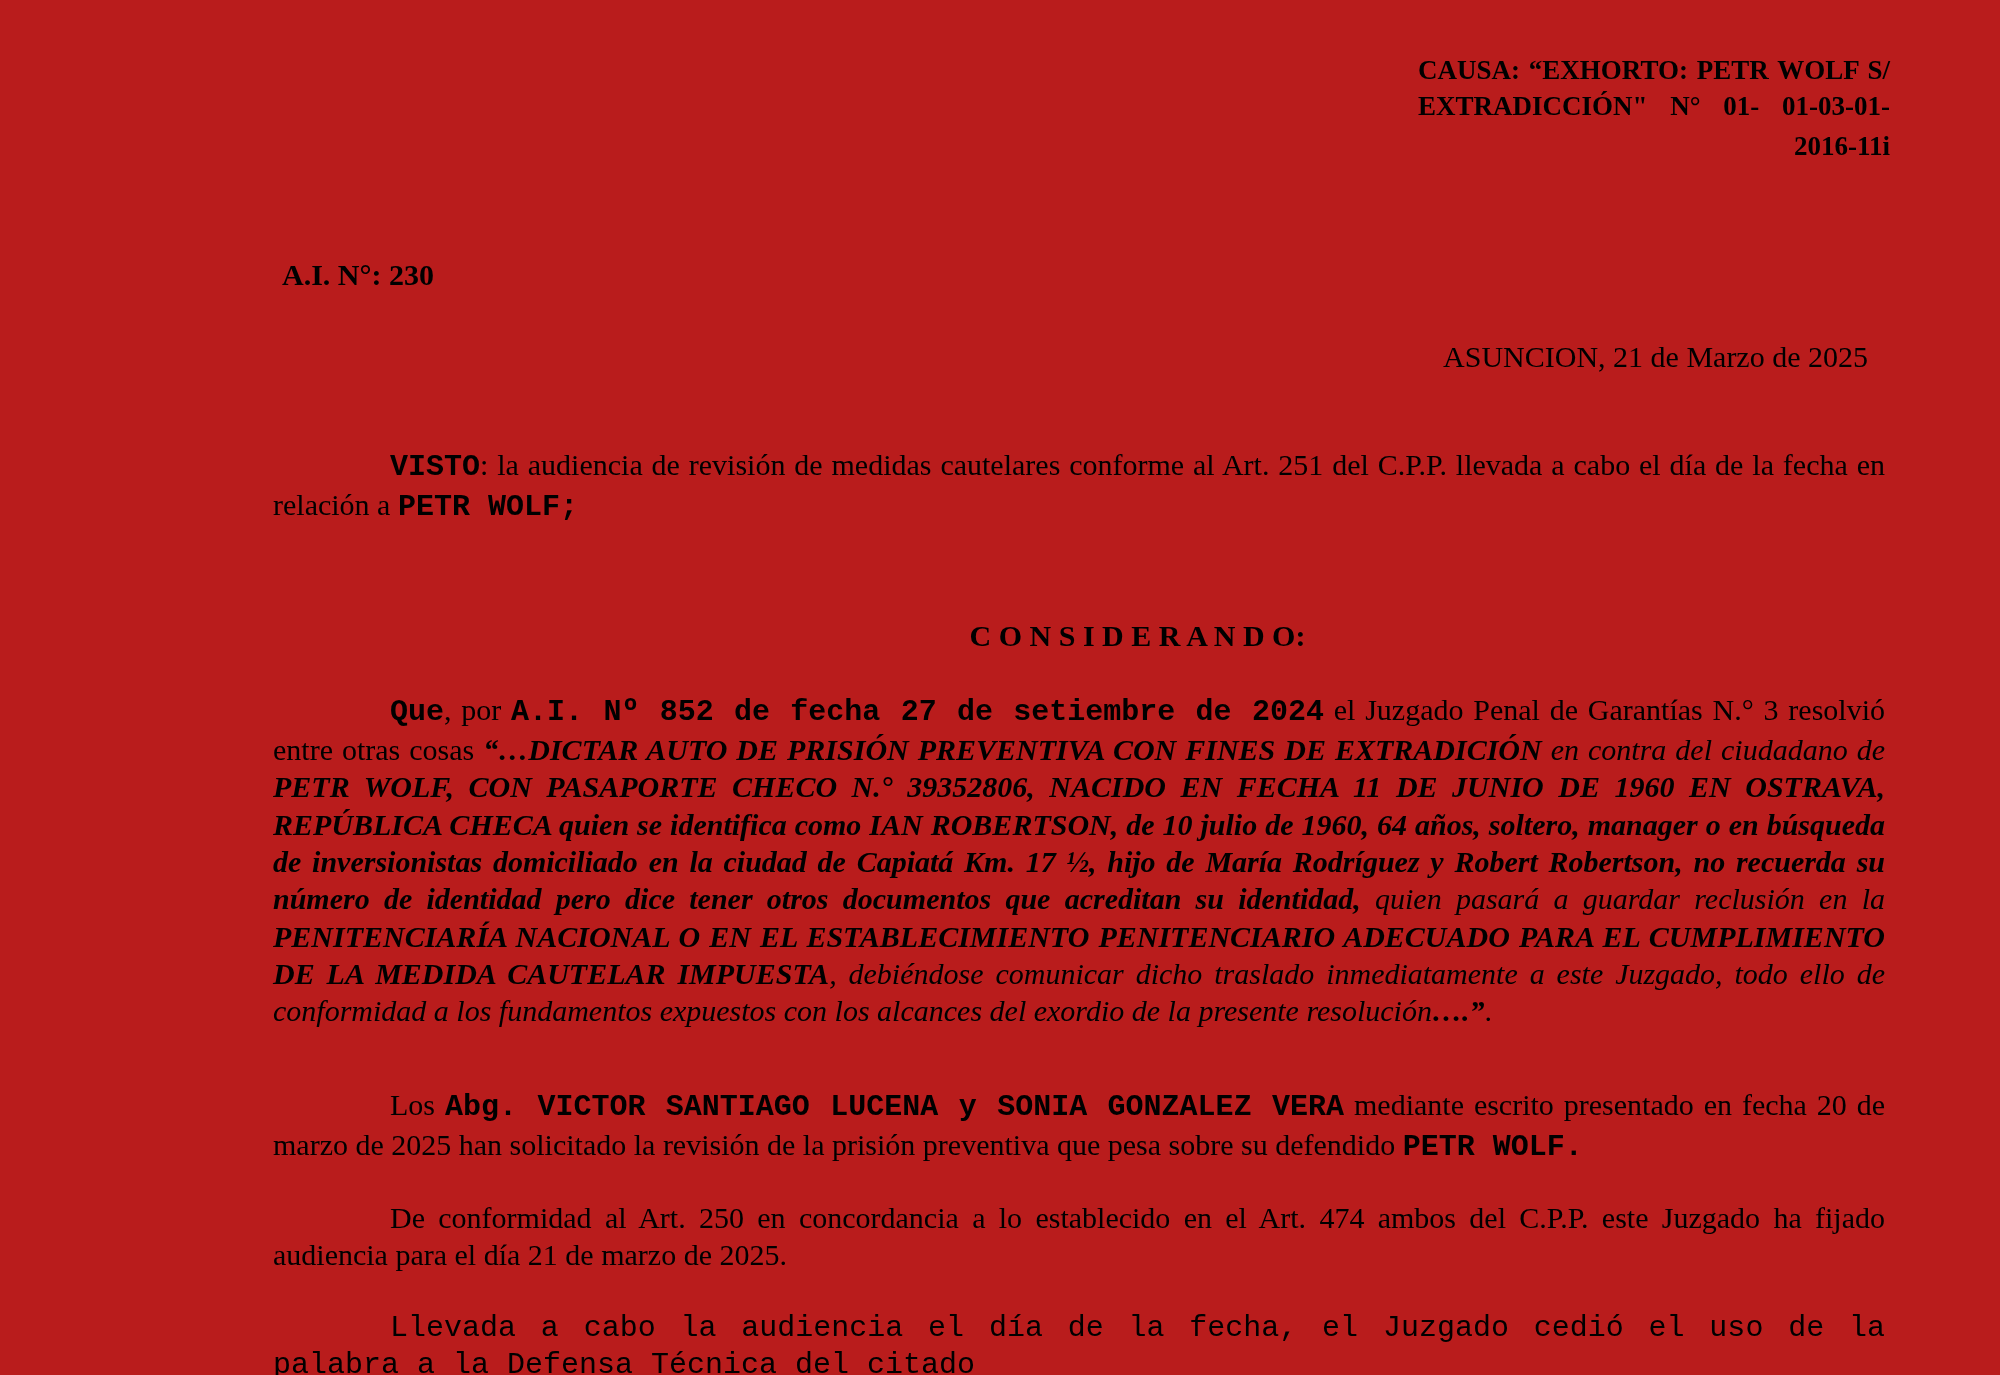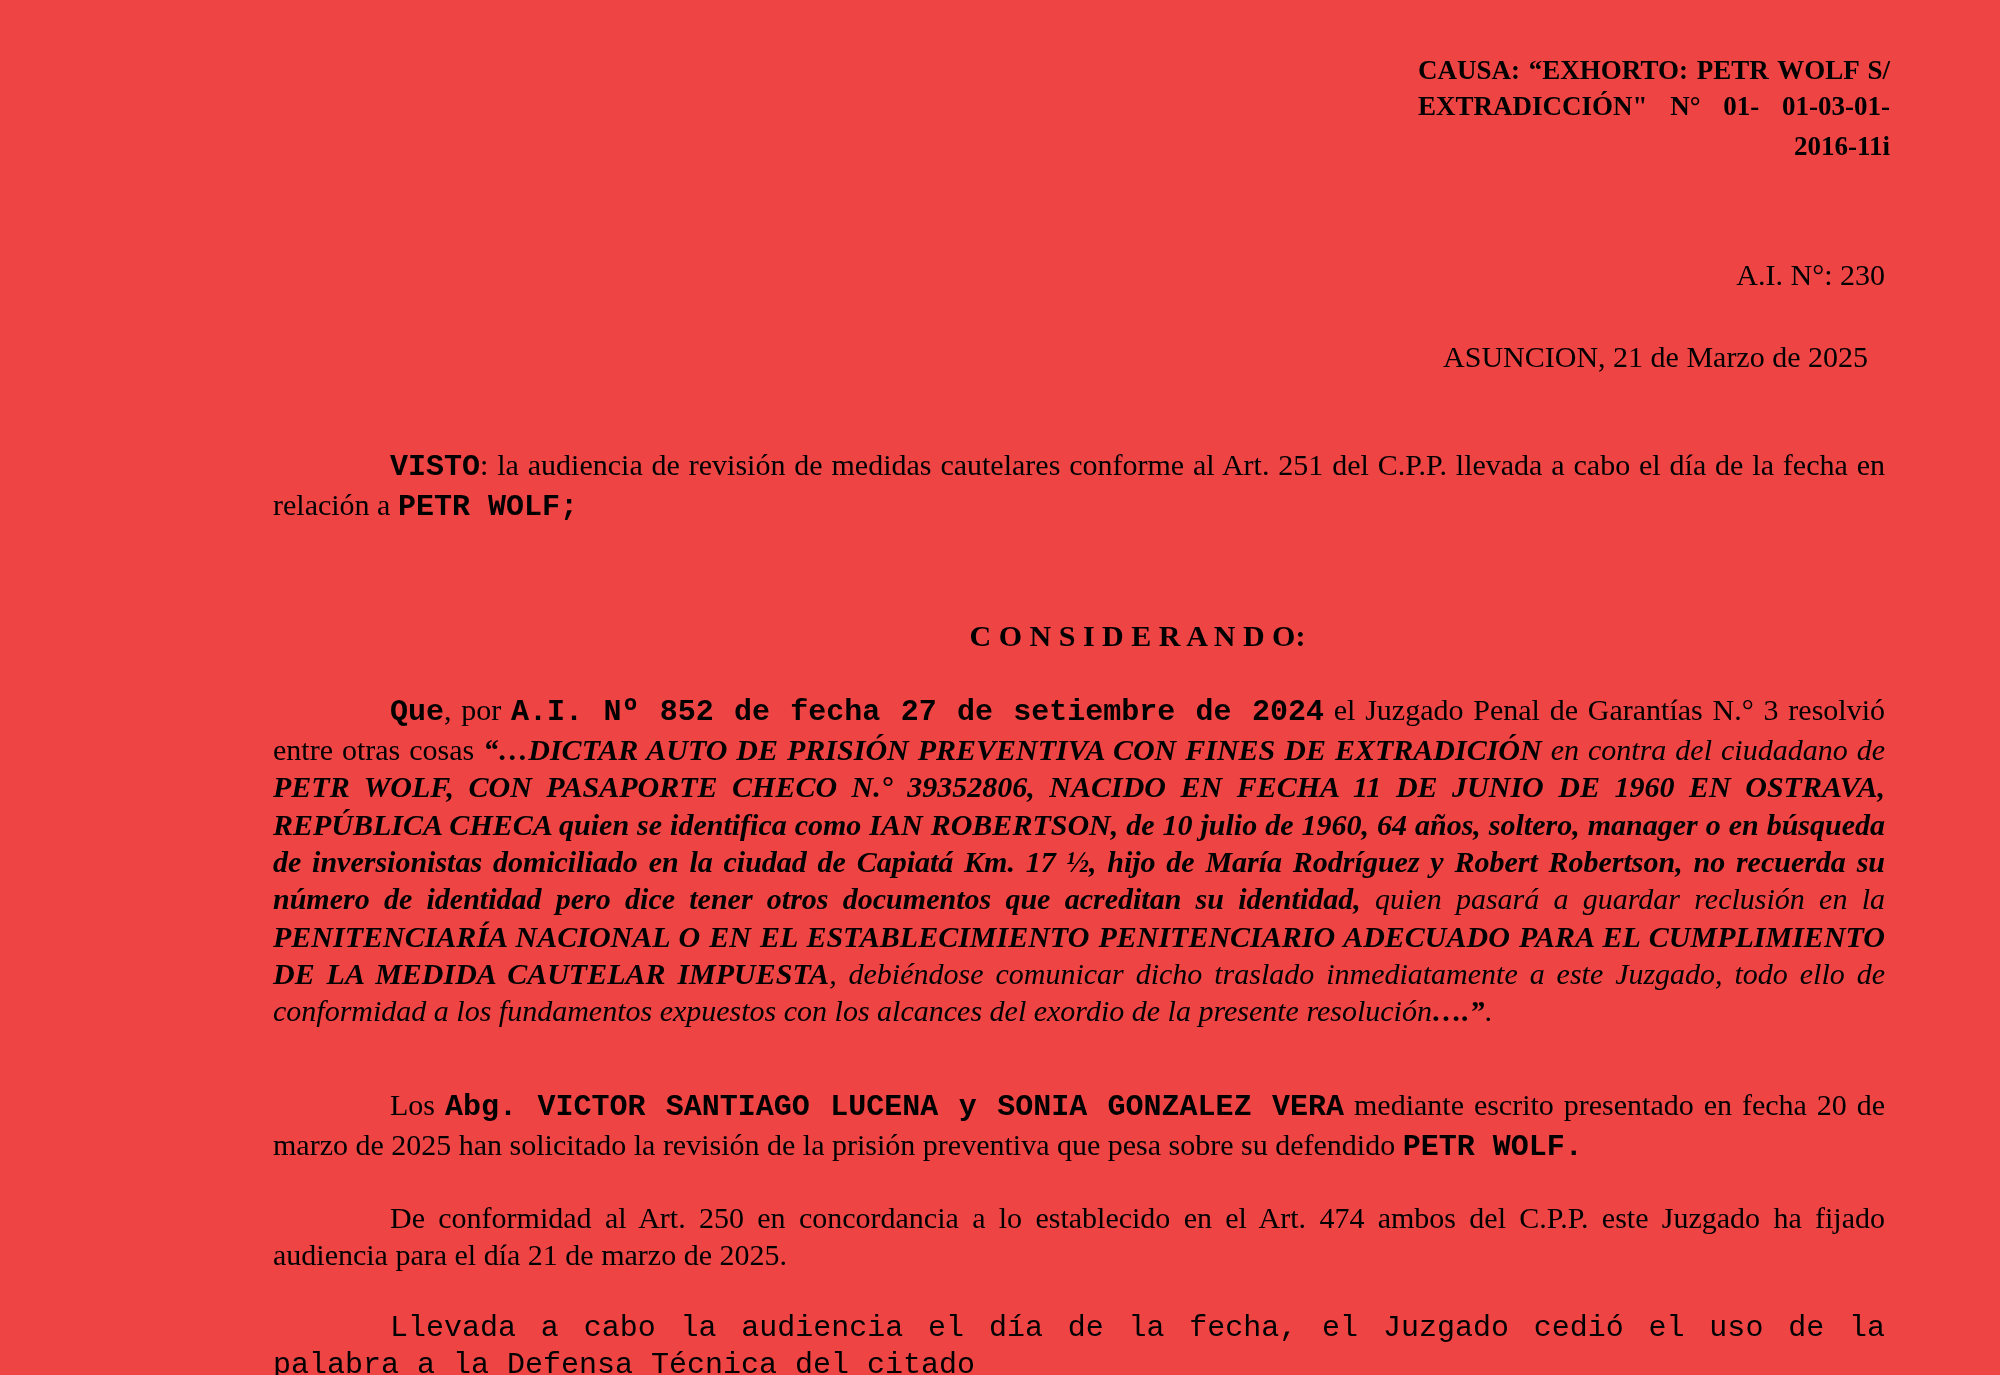--- a/index.html
+++ b/index.html
@@ -1,32 +1,32 @@
 <!DOCTYPE html>
 <html lang="es"><head>
 <meta charset="utf-8">
 <style>
   html,body{margin:0;padding:0;background:#e8e8e8;}
   .page{
     position:relative;
     width:2000px;height:1375px;
-    background:#ef4444;
+    background:#b91c1c;
     overflow:hidden;
     font-family:"Liberation Serif","DejaVu Serif",serif;
     color:#000;
   }
   .case-header{
     position:absolute;left:1418px;top:52px;width:472px;
     font-weight:bold;font-size:27px;line-height:36px;
   }
   .case-header .jline{text-align:justify;text-align-last:justify;}
   .case-header .lastline{text-align:right;margin-top:4px;}
   .ai-number{
-    position:absolute;left:273px;top:258px;width:1612px;
-    text-align:right;font-size:30px;
+    position:absolute;left:282px;top:258px;width:1612px;
+    text-align:left;font-size:30px;font-weight:bold;
   }
   .dateline{
     position:absolute;left:256px;top:340px;width:1612px;
     text-align:right;font-size:30px;
   }
   .body-text{
     position:absolute;left:273px;top:446px;width:1612px;
     font-size:30px;line-height:37.3px;text-align:justify;
   }
   .body-text p{margin:0;text-indent:117px;}

